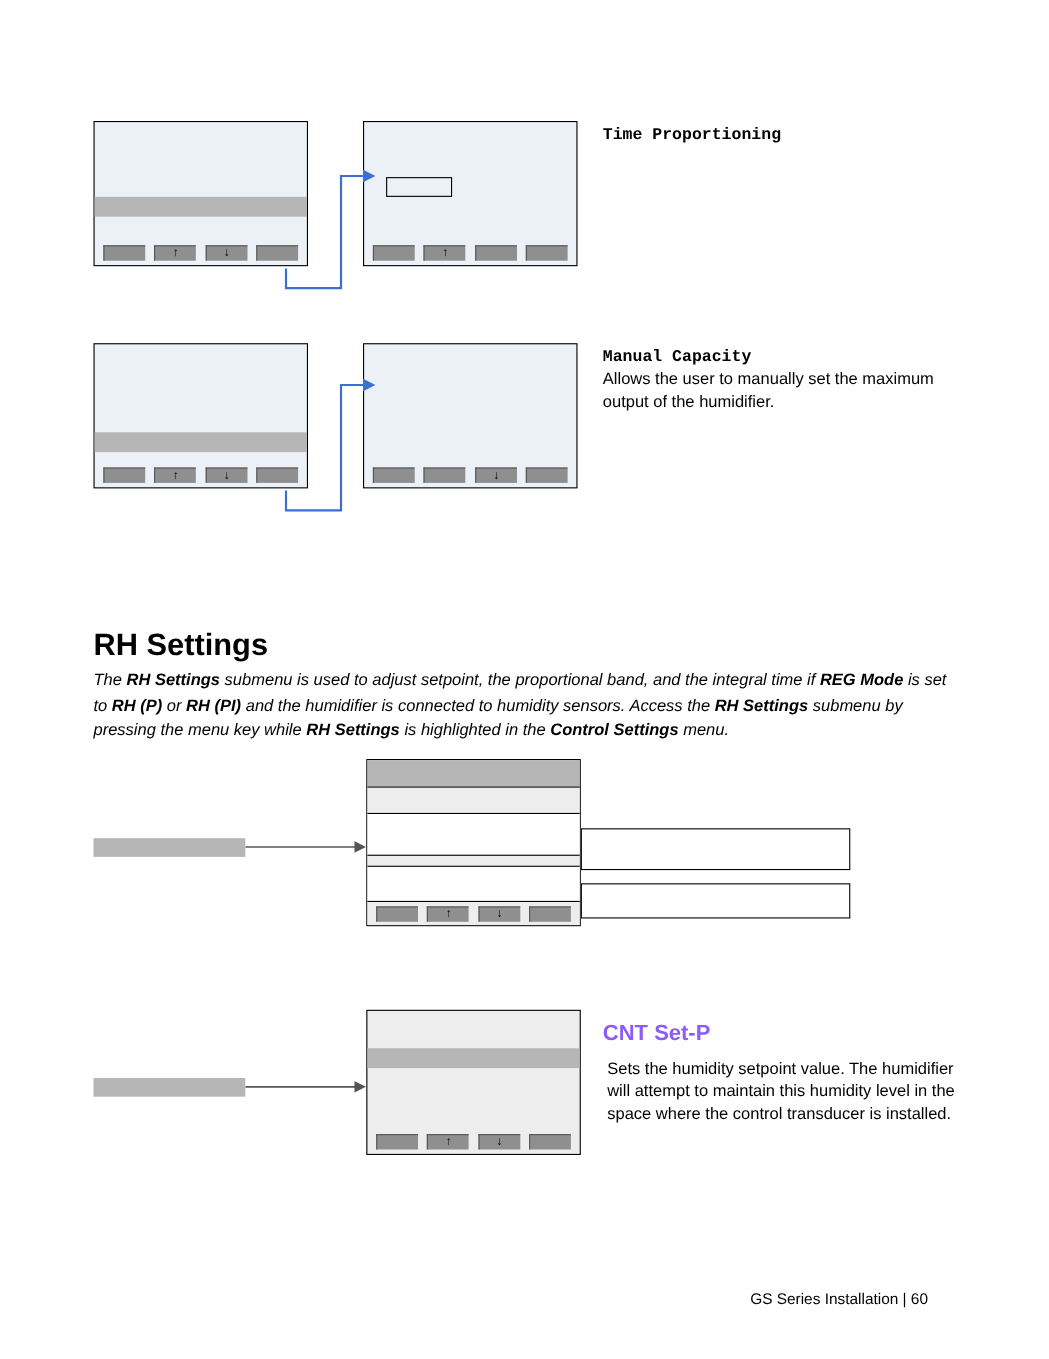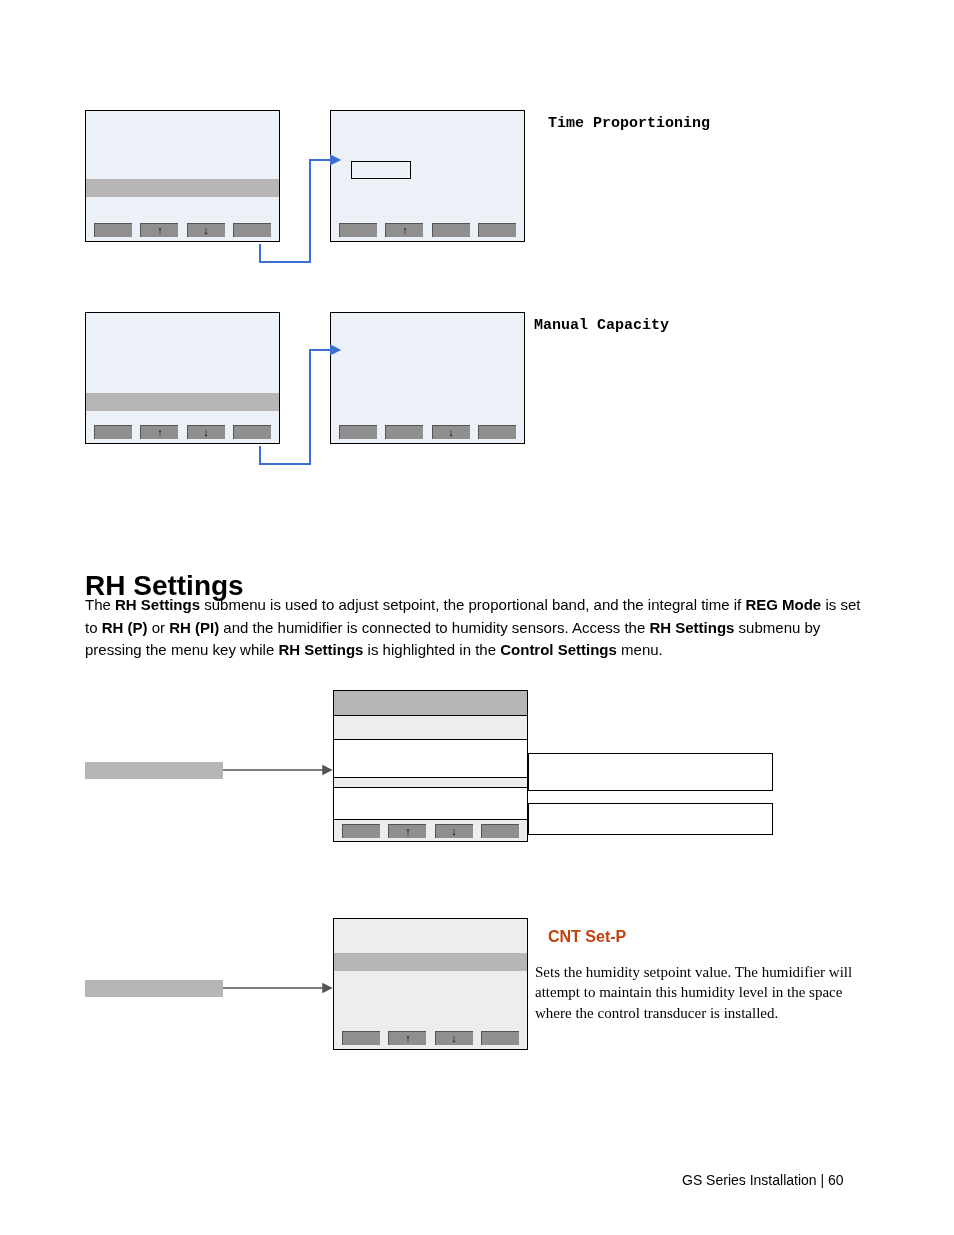--- a/index.html
+++ b/index.html
@@ -116,23 +116,23 @@
   }
   .side-arrow {
     position: absolute;
     stroke: #555;
     stroke-width: 1.5;
     fill: none;
   }
   .side-arrowhead { fill: #555; }
   .sub-title {
     position: absolute;
-    font-size: 16px;
+    font-size: 20px;
     font-weight: bold;
-    color: #c2410c;
+    color: #8b5cf6;
   }
   .sub-body {
     position: absolute;
     font-size: 15px;
     line-height: 1.35;
     width: 320px;
   }
   .footer {
     position: absolute;
     font-size: 14px;
@@ -196,26 +196,27 @@
       <div class="btn">
           <span class="arrow">↓</span>
         </div>
       <div class="btn"></div>
     </div>
   </div>
   <svg class="conn" style="left:170px; top:230px; width:90px; height:130px;">
     <path d="M 5 106 L 5 124 L 55 124 L 55 10 L 76 10"></path>
     <polygon class="arrowhead" points="76,6 84,10 76,14"></polygon>
   </svg>
-  <div class="desc" style="left:449px; top:204px;">
+  <div class="desc" style="left:463px; top:204px;">
     <span class="h">Manual Capacity</span><br>
+    <span>Allows the user to manually set the maximum output of the humidifier.</span>
   </div>
 
   <div class="section-title" style="left:0; top:460px;">RH Settings</div>
-  <div class="section-body" style="left:0; top:484px;">
+  <div class="section-body" style="left:0; top:498px;font-style:italic;">
     <span>The </span><span class="b">RH Settings</span><span> submenu is used to adjust setpoint, the proportional band, and the integral time if </span><span class="b">REG Mode</span><span> is set to </span><span class="b">RH (P)</span><span> or </span><span class="b">RH (PI)</span><span> and the humidifier is connected to humidity sensors.  Access the </span><span class="b">RH Settings</span><span> submenu by pressing the menu key while </span><span class="b">RH Settings</span><span> is highlighted in the </span><span class="b">Control Settings</span><span> menu.</span>
   </div>
 
   <div class="side-label" style="left:0; top:652px;"></div>
   <svg class="side-arrow" style="left:138px; top:652px; width:110px; height:20px;">
     <path d="M 0 8 L 100 8"></path>
     <polygon class="side-arrowhead" points="100,4 108,8 100,12"></polygon>
   </svg>
 
   <div class="rh-menu" style="left:248px; top:580px;">
@@ -252,17 +253,17 @@
           <span class="arrow">↑</span>
         </div>
       <div class="btn">
           <span class="arrow">↓</span>
         </div>
       <div class="btn"></div>
     </div>
   </div>
 
   <div class="sub-title" style="left:463px; top:818px;">CNT Set-P</div>
-  <div class="sub-body" style="left:450px; top:852px;font-family:Liberation Serif, serif;">Sets the humidity setpoint value.  The humidifier will attempt to maintain this humidity level in the space where the control transducer is installed.</div>
+  <div class="sub-body" style="left:467px; top:852px;">Sets the humidity setpoint value.  The humidifier will attempt to maintain this humidity level in the space where the control transducer is installed.</div>
 
 </div>
 
 <div class="footer" style="left:682px; top:1172px;">GS Series Installation  |  60</div>
 
 </body></html>

